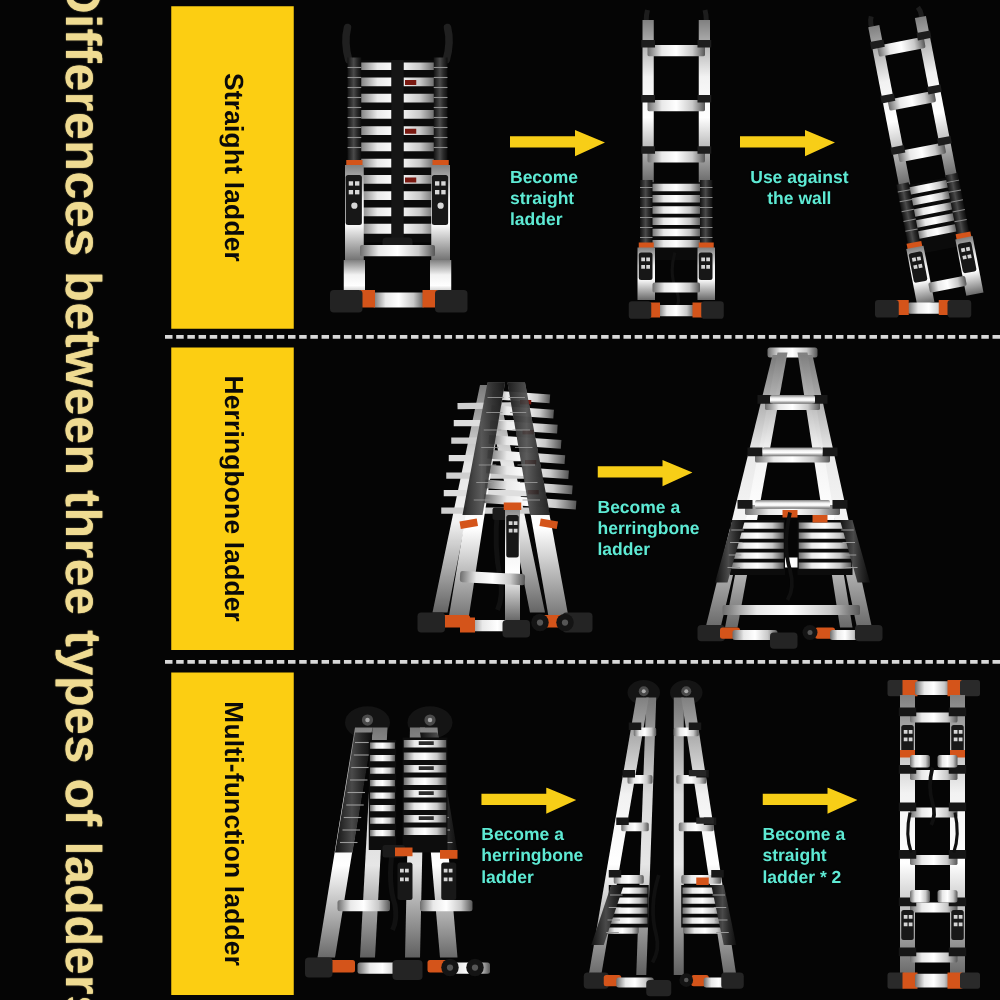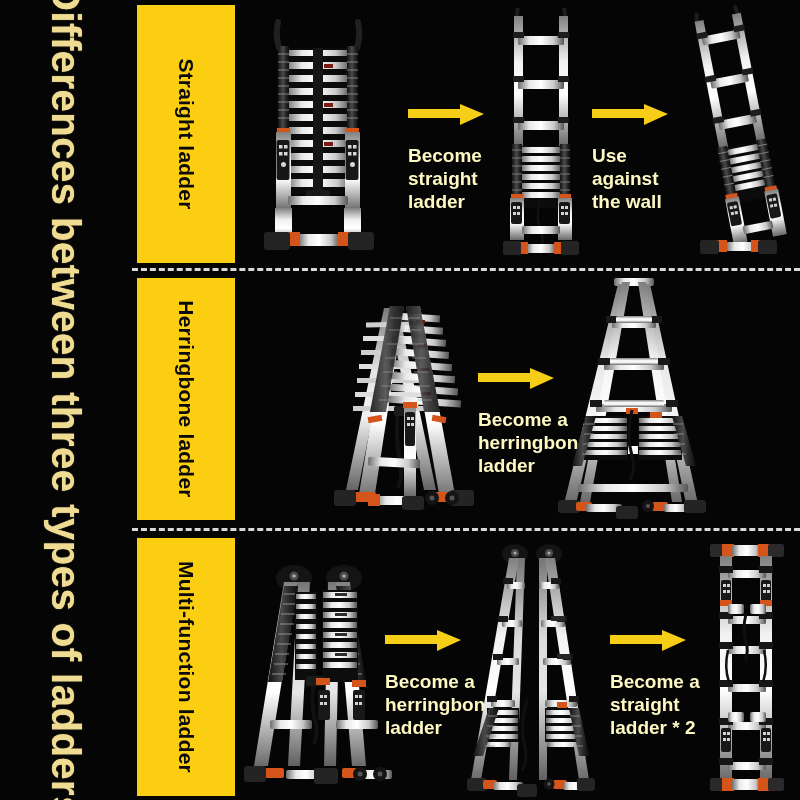--- a/index.html
+++ b/index.html
@@ -53,24 +53,24 @@
   .divider {
     position:absolute;
     left:132px; width:668px; height:0;
     border-top:3px dashed #d8d8d8;
   }
 
   
   .arrow-block { position:absolute; }
   .arrow-svg { display:block; }
   .arrow-cap {
-    margin-top:18px;
-    color:#fef9c3;
+    margin-top:7px;
+    color:#5eead4;
     font-weight:bold;
-    font-size:19px;
+    font-size:14px;
     line-height:1.22;
     white-space:pre-line;
     text-shadow:0 0 1px rgba(0,0,0,.9);
   }
 
   
   .ladder { position:absolute; }
   .ladder svg { display:block; overflow:visible; }
 </style>
 </head>
@@ -283,21 +283,21 @@
       <rect x="22" y="220" width="38" height="8" rx="1.5" fill="url(#alu)"></rect>
 
       <rect x="26" y="238" width="30" height="9" rx="2" fill="url(#alu)"></rect>
       <rect x="18" y="236" width="10" height="12" fill="#d4541a"></rect>
       <rect x="54" y="236" width="10" height="12" fill="#d4541a"></rect>
       <rect x="3" y="235" width="18" height="14" rx="2.5" fill="#242424"></rect>
       <rect x="61" y="235" width="18" height="14" rx="2.5" fill="#242424"></rect>
     </svg>
   </div>
 
-  <div class="arrow-block" style="left:592px; top:104px; width:95px;">
+  <div class="arrow-block" style="left:592px; top:104px; width:95px;text-align:center;">
     <svg class="arrow-svg" width="76" height="22" viewBox="0 0 76 22">
       <path d="M0 5 L52 5 L52 0 L76 10 L52 21 L52 14 L0 14 Z" fill="#F7CE17"></path>
     </svg>
     <div class="arrow-cap">Use against
 the wall</div>
   </div>
 
   <div class="ladder" style="left:678px; top:2px;">
     <svg width="115" height="256" viewBox="0 0 115 256">
       <g transform="rotate(-11 57 128)">

